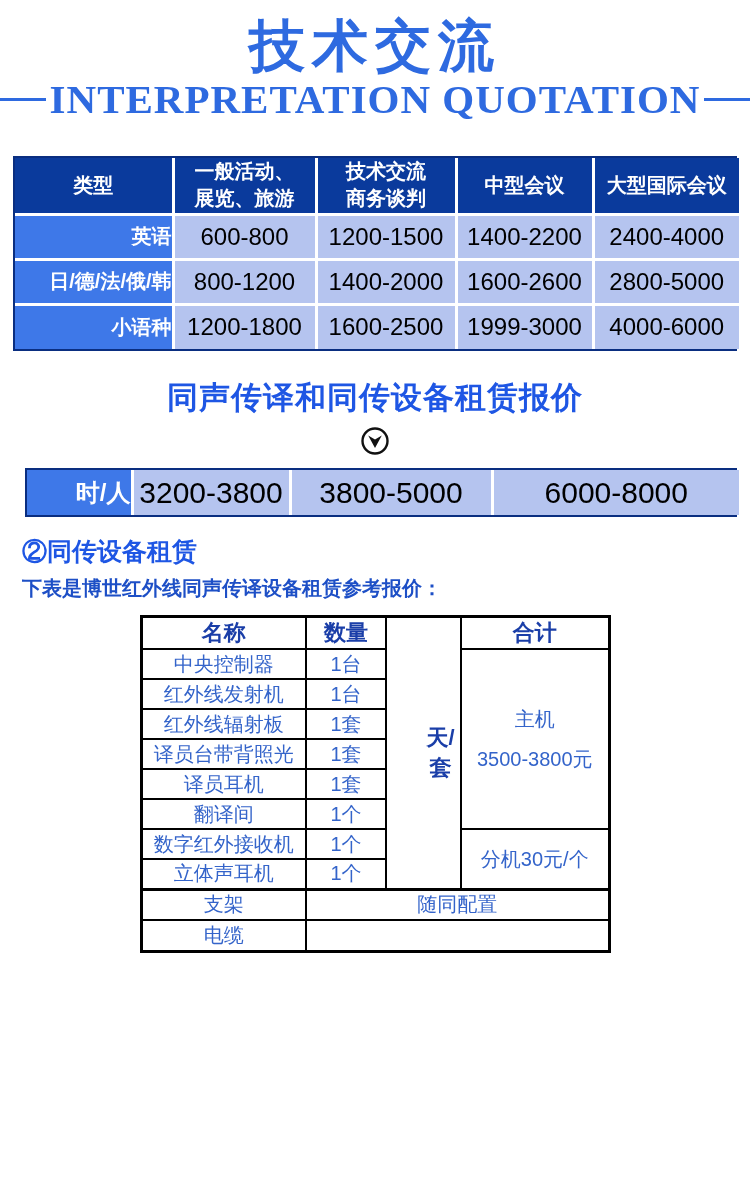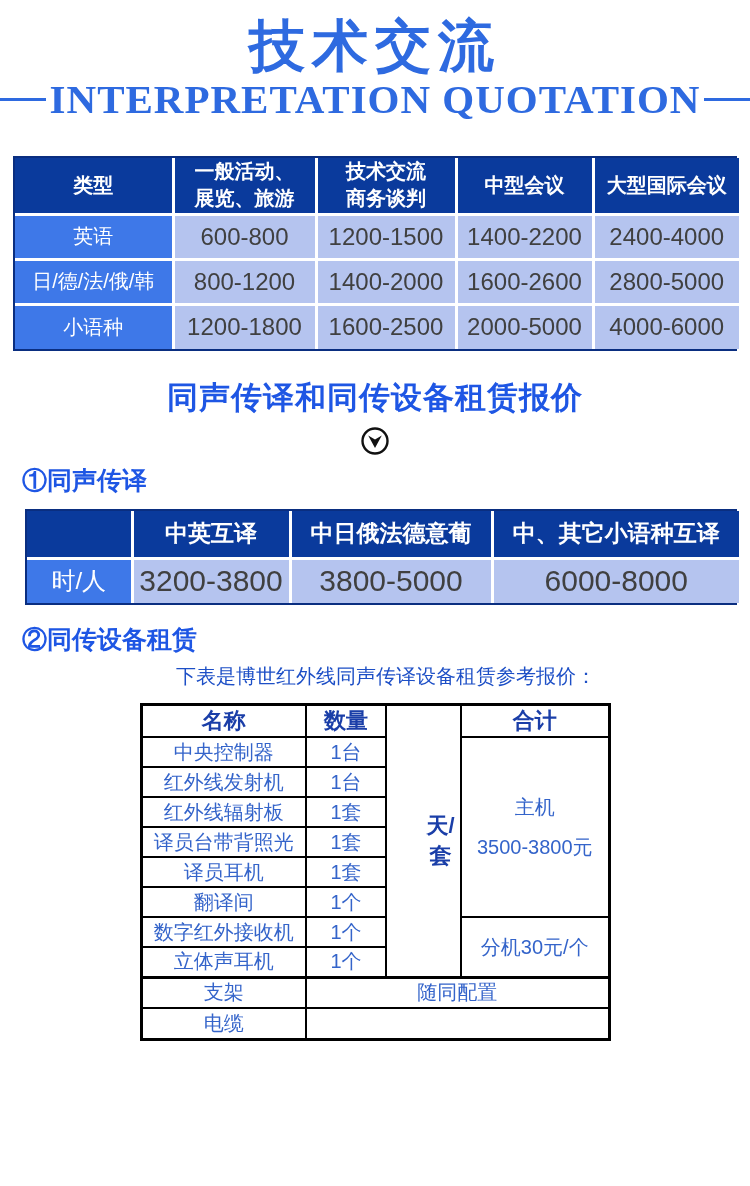--- a/index.html
+++ b/index.html
@@ -31,37 +31,37 @@
   .tblwrap{border:2px solid var(--tbl-border);}
   .t1wrap{width:724px;margin:36px 13px 0 13px;}
   .t2wrap{width:712px;margin:12px 13px 0 25px;}
   table{border-collapse:collapse;width:100%;table-layout:fixed;}
   .bluetbl th,.bluetbl td{border:3px solid #fff;text-align:center;vertical-align:middle;padding:0;}
   .bluetbl tr:first-child>*{border-top:0;}
   .bluetbl tr:last-child>*{border-bottom:0;}
   .bluetbl tr>*:first-child{border-left:0;}
   .bluetbl tr>*:last-child{border-right:0;}
   .bluetbl th{background:var(--navy);color:#fff;font-weight:bold;font-size:20px;line-height:1.35;}
-  .bluetbl td.rowlab{background:var(--midblue);color:#fff;font-weight:normal;font-size:20px;}
-  .bluetbl td.val{background:var(--lightcell);color:#404040;font-size:24px;}
+  .bluetbl td.rowlab{background:var(--midblue);color:#fff;font-weight:bold;font-size:20px;text-align:right;}
+  .bluetbl td.val{background:var(--lightcell);color:#000000;font-size:24px;}
   .t1wrap tr.head{height:56px;}
   .t1wrap tr.r{height:45px;}
   .t2wrap tr.head{height:47px;}
   .t2wrap tr.r{height:45px;}
   .t2wrap th{font-size:23px;}
   .t2wrap td.rowlab{font-size:24px;}
   .t2wrap td.val{font-size:30px;}
 
   .sec-title{margin-top:26px;text-align:center;color:var(--sec-blue);
              font-size:31px;font-weight:bold;letter-spacing:1px;}
   .arrow-row{display:flex;justify-content:center;margin-top:7px;}
 
   .sub-head{margin:8px 0 0 22px;color:var(--sec-blue);font-size:25px;font-weight:bold;}
   .body-line{margin:7px 0 0 22px;color:var(--body-blue);font-size:20px;}
-  .body-line.bold{font-weight:normal;color:var(--body-blue-bold);text-align:center;}
+  .body-line.bold{font-weight:bold;color:var(--body-blue-bold);}
 
   
   .t3{width:448px;margin:13px auto 0;border:3px solid #000;}
   .t3 td{border:2px solid #000;text-align:center;vertical-align:middle;
          padding:0;height:30px;font-size:20px;color:var(--t3-text);}
   .t3 td.hd{font-weight:bold;color:var(--t3-head);font-size:22px;height:31px;}
   .t3 td.unit-cell{font-weight:bold;color:var(--t3-head);font-size:22px;padding-left:34px;}
   .t3 td.total-cell{color:var(--t3-text);font-size:20px;line-height:2.0;}
   .t3 tr.bracket-row td{border-top:3px solid #000;height:31px;}
   .t3 tr.cable-row td{height:31px;}
@@ -119,53 +119,46 @@
         <td class="rowlab">日/德/法/俄/韩</td>
         <td class="val">800-1200</td>
         <td class="val">1400-2000</td>
         <td class="val">1600-2600</td>
         <td class="val">2800-5000</td>
       </tr>
       <tr class="r">
         <td class="rowlab">小语种</td>
         <td class="val">1200-1800</td>
         <td class="val">1600-2500</td>
-        <td class="val">2000-5000</td>
+        <td class="val">1999-3000</td>
         <td class="val">4000-6000</td>
       </tr>
     </tbody>
       </table>
   </div>
 
   <div class="sec-title">同声传译和同传设备租赁报价</div>
 
   <div class="arrow-row">
     <svg width="30" height="30" viewBox="0 0 30 30">
       <circle cx="15" cy="15" r="12.5" fill="none" stroke="#111" stroke-width="2.4"></circle>
       <path d="M 8.2 9.5 L 15 22 L 21.8 9.5 L 15 13.5 Z" fill="#111"></path>
     </svg>
   </div>
 
-  <div class="sub-head">①同声传译</div>
 
   <div class="tblwrap t2wrap">
     <table class="bluetbl">
       <colgroup>
           <col style="width:105px">
           <col style="width:158px">
           <col style="width:202px">
           <col style="width:247px">
         </colgroup>
       <tbody>
-          <tr class="head">
-        <th></th>
-        <th>中英互译</th>
-        <th>中日俄法德意葡</th>
-        <th>中、其它小语种互译</th>
-      </tr>
       <tr class="r">
         <td class="rowlab">时/人</td>
         <td class="val">3200-3800</td>
         <td class="val">3800-5000</td>
         <td class="val">6000-8000</td>
       </tr>
     </tbody>
       </table>
   </div>
 

